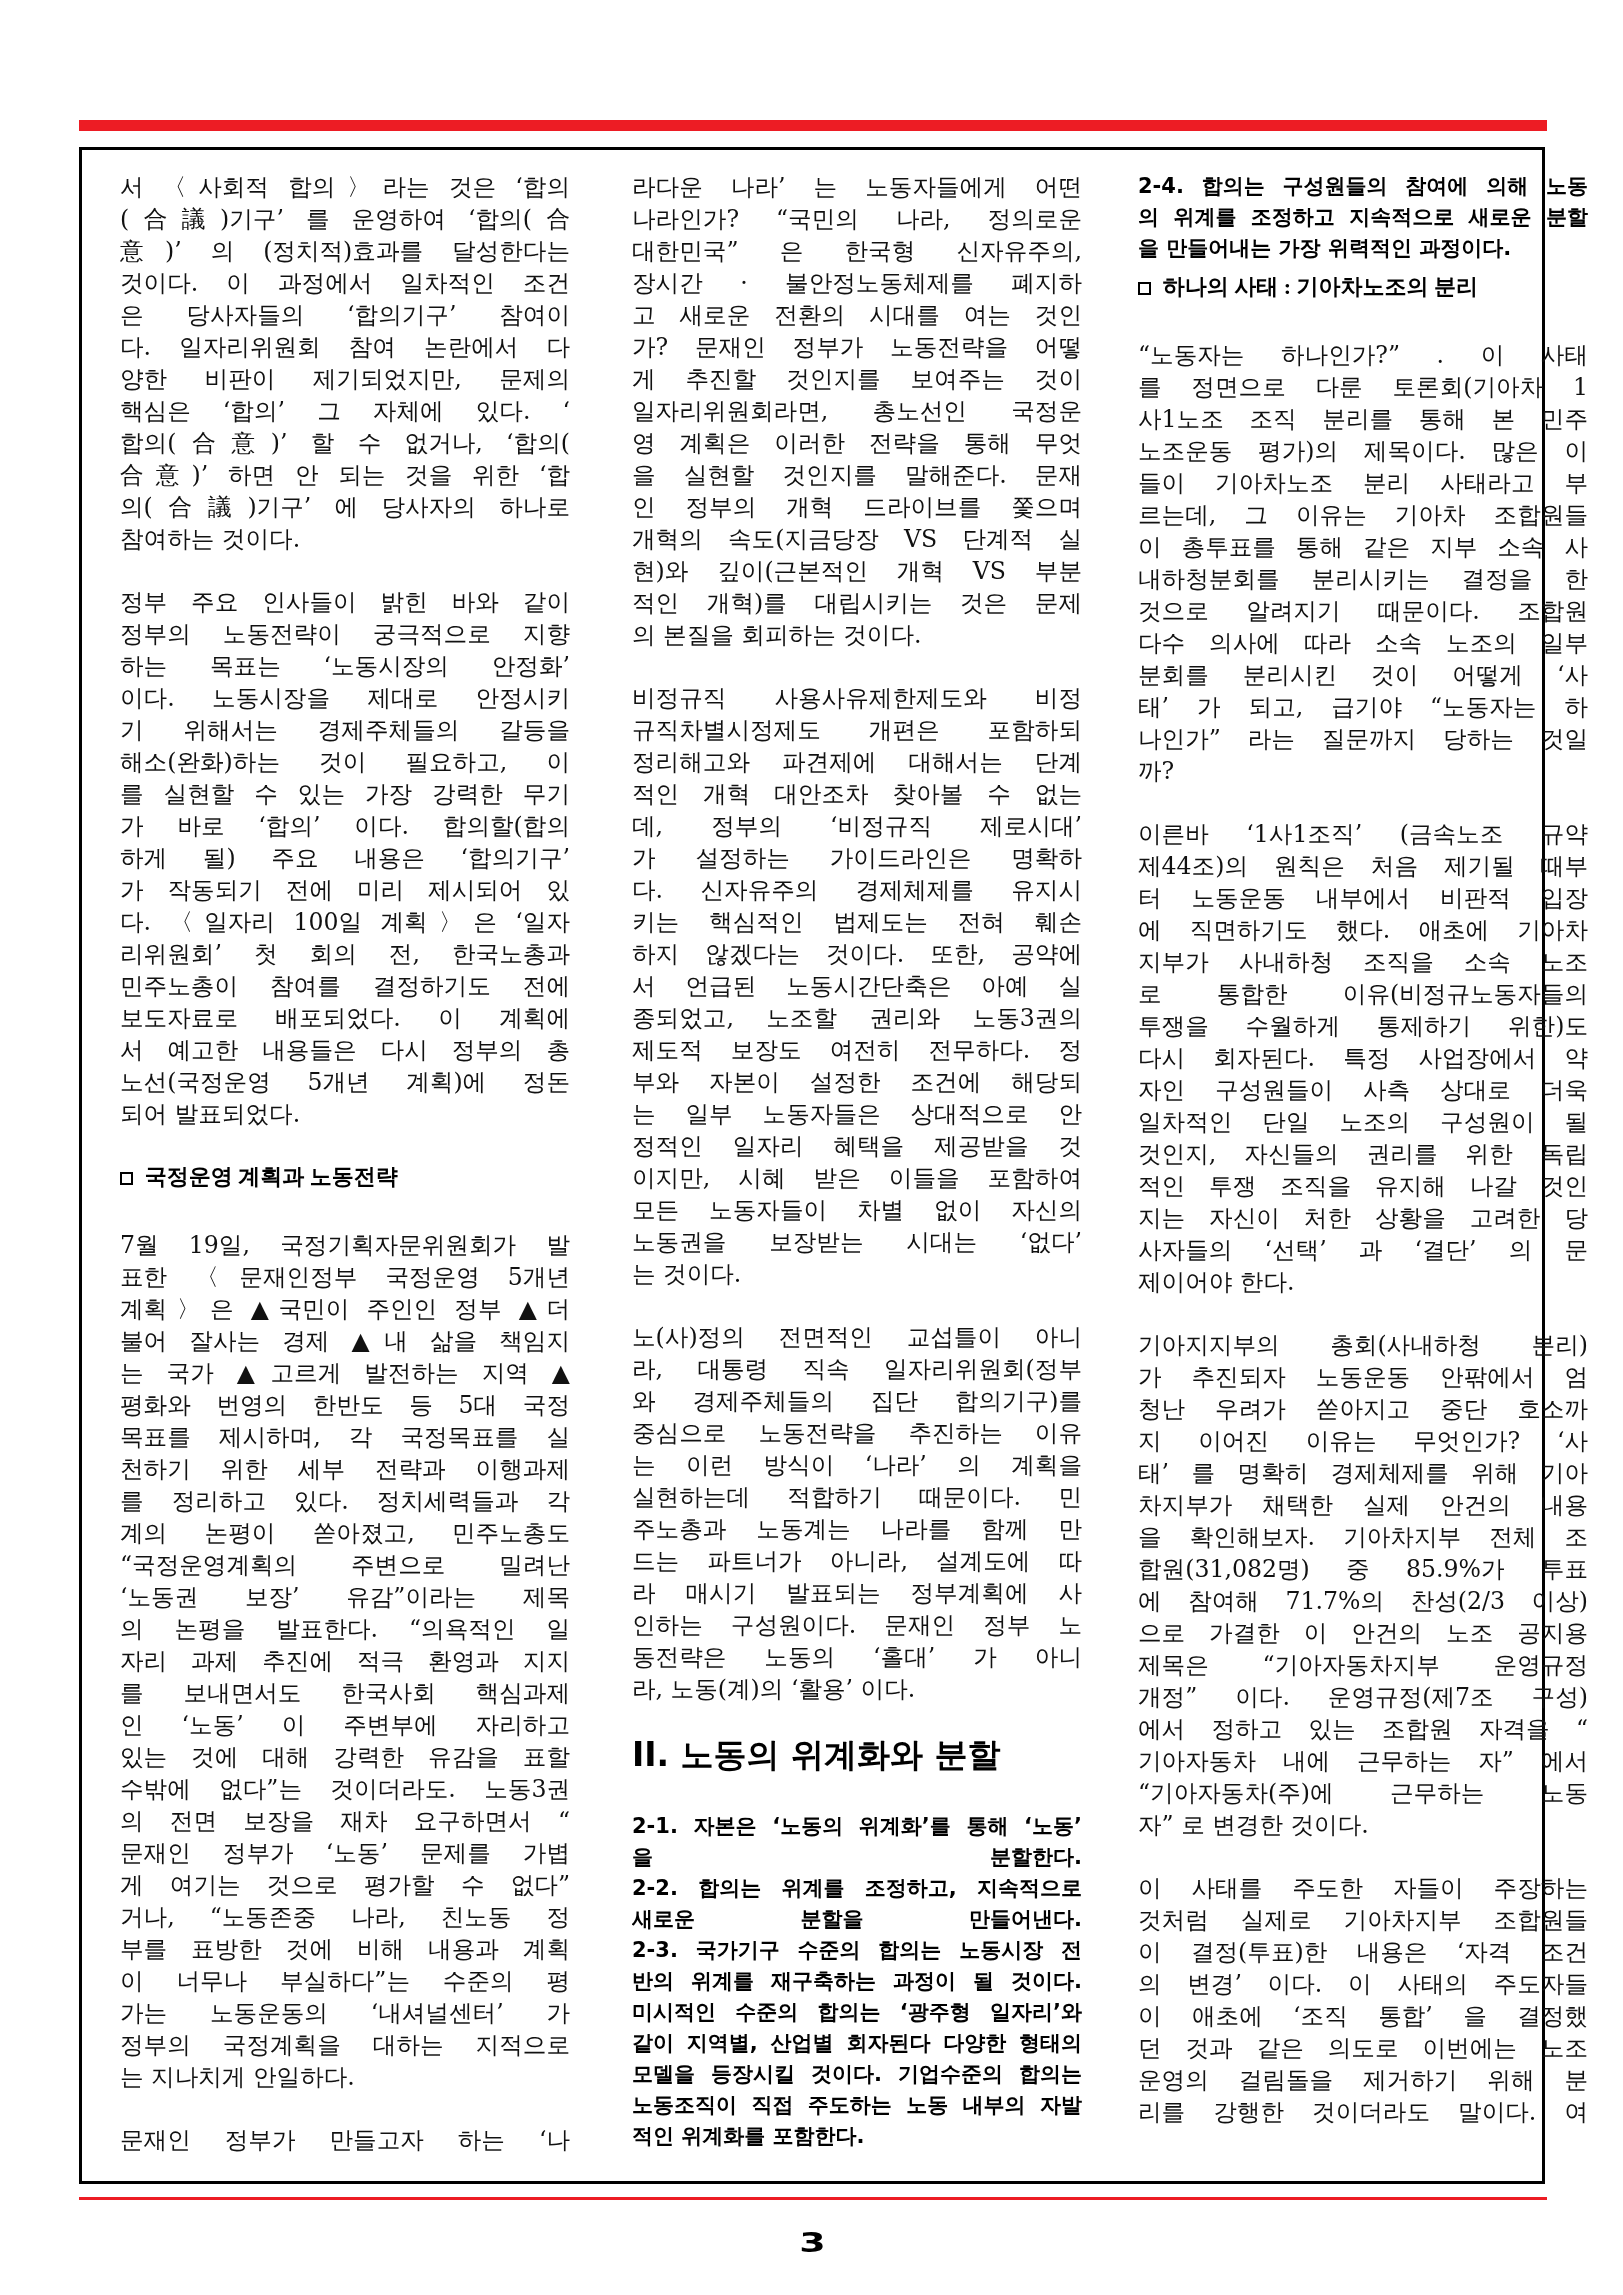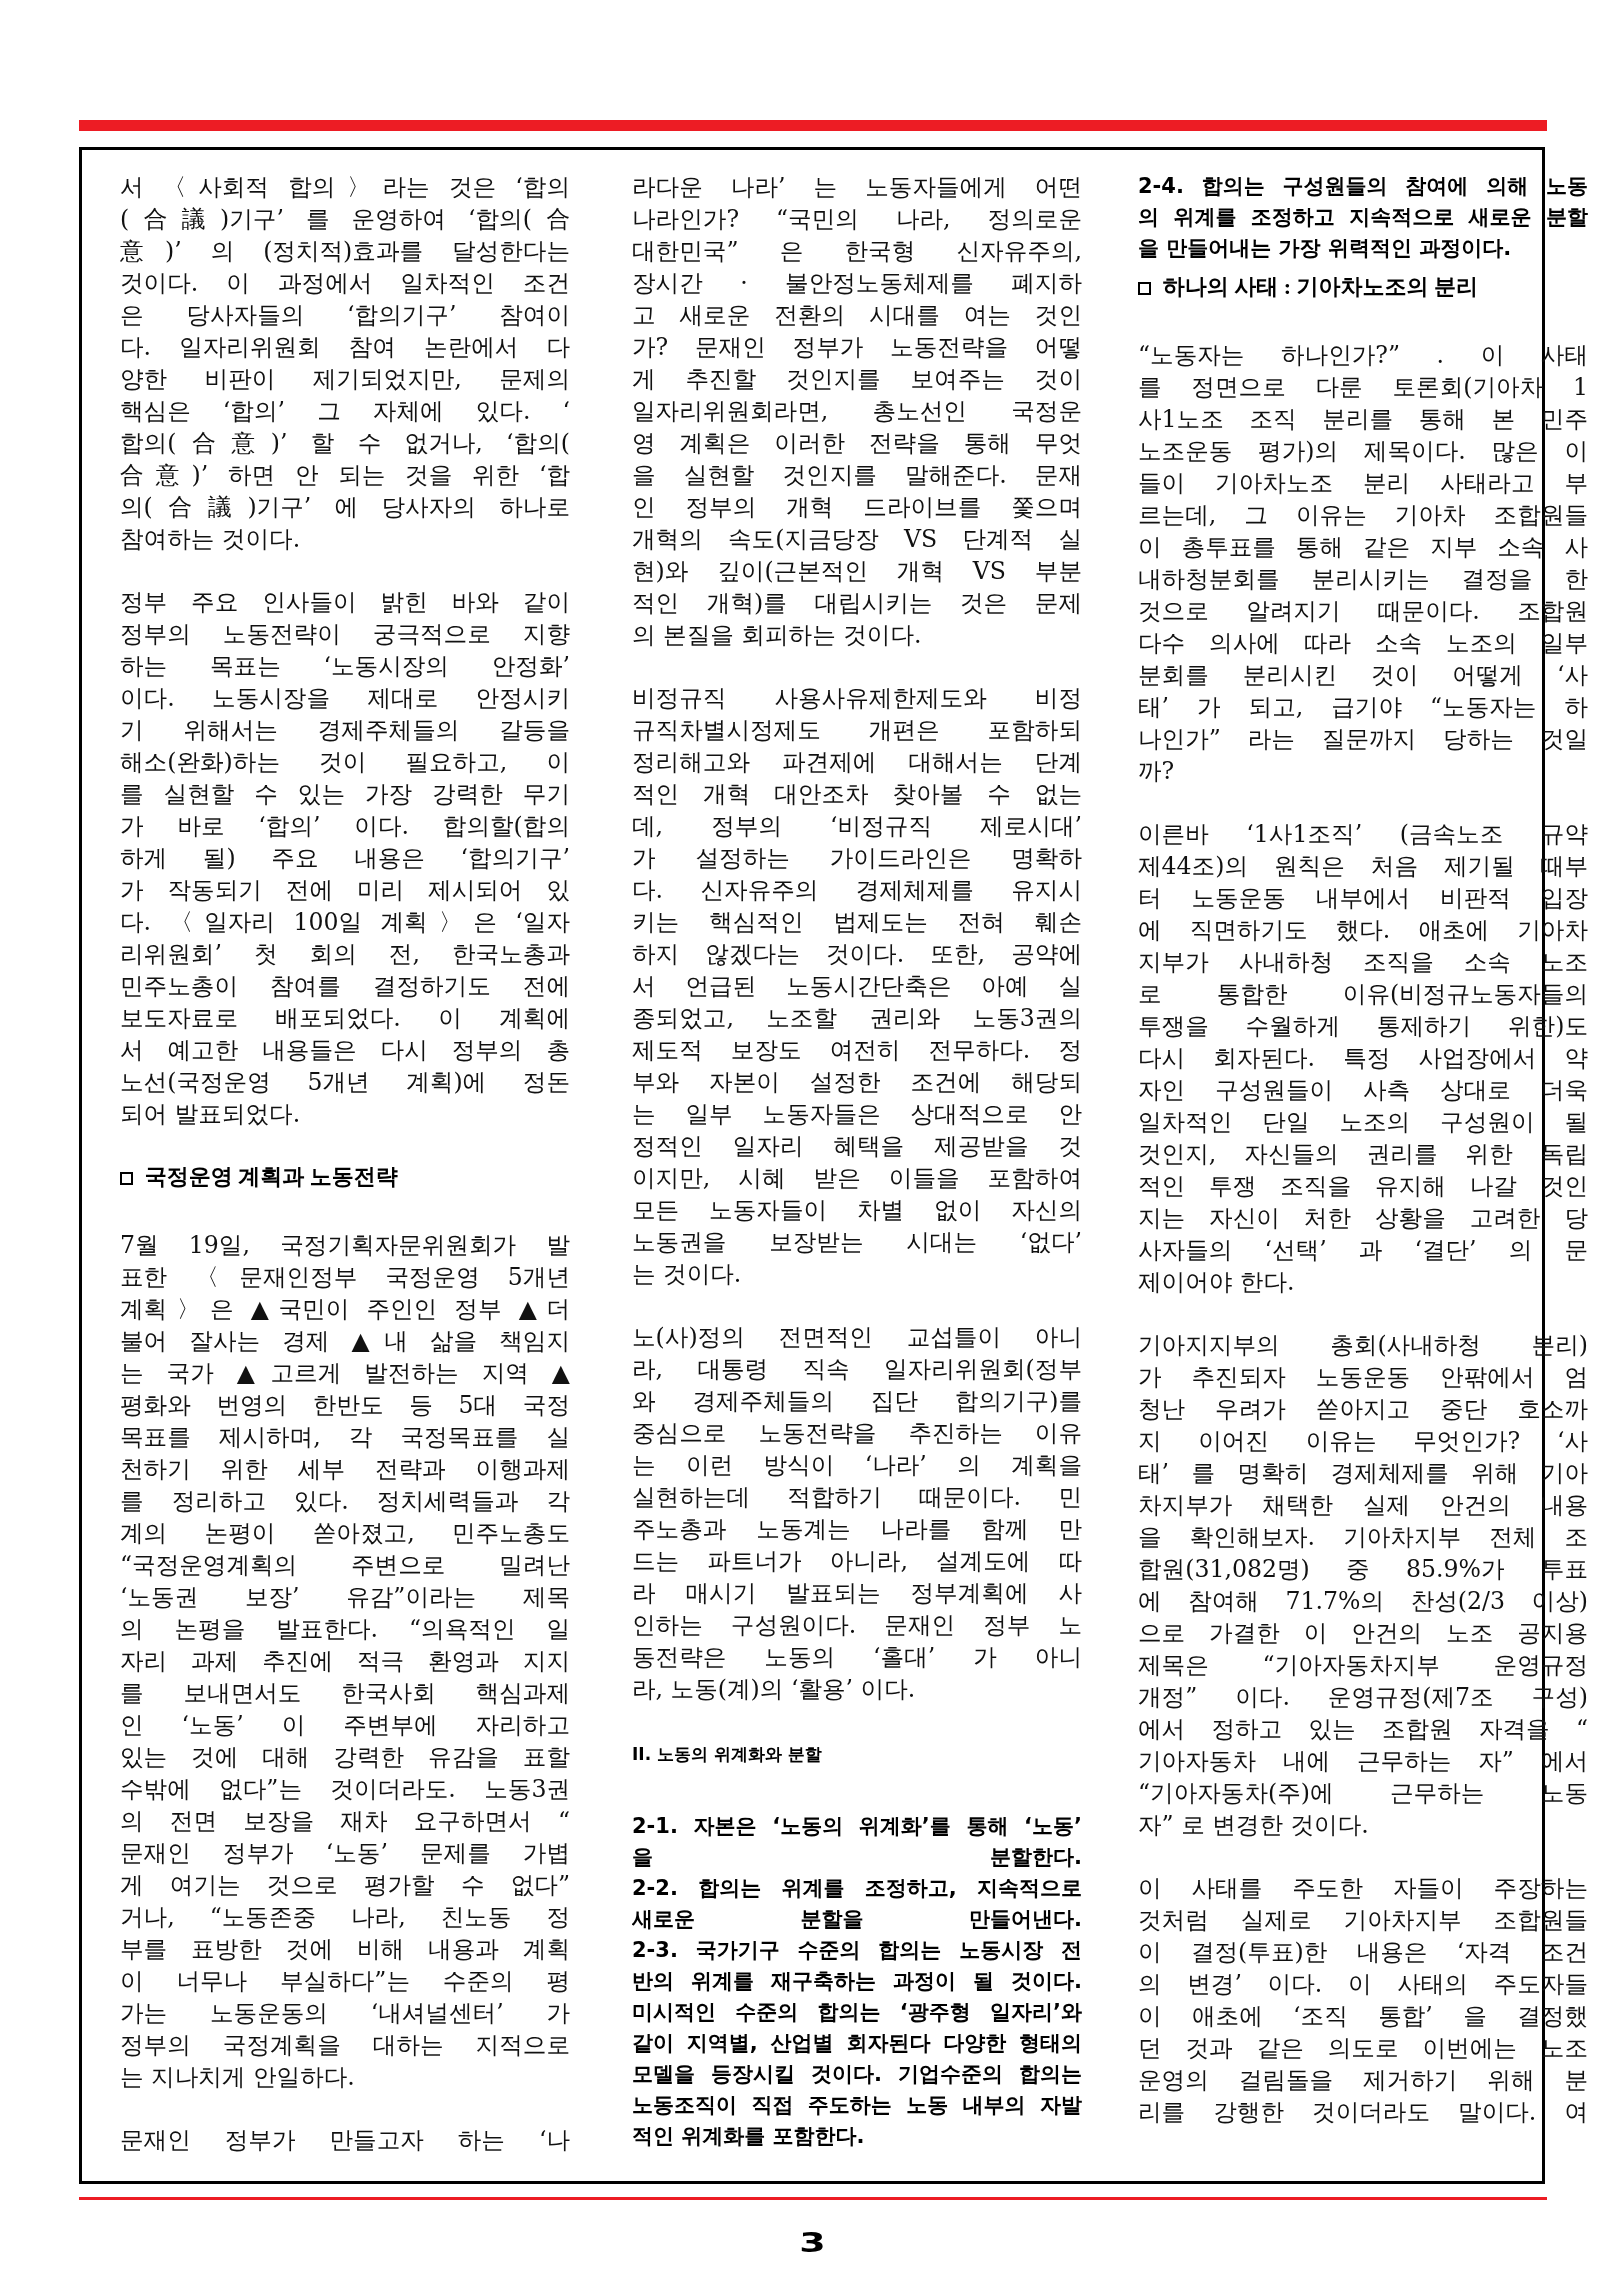--- a/index.html
+++ b/index.html
@@ -17,21 +17,21 @@
   .para { margin: 0 0 31px 0; }
   .line { display: block; height: 32px; line-height: 32px; font-family: "DejaVu Serif", "Liberation Serif", serif;
           font-size: 23.6px; color: #111; text-align: justify; text-align-last: justify; white-space: nowrap; overflow: hidden; }
   .line.last { text-align-last: left; }
   .heading { font-family: Liberation Serif, serif; font-weight: bold; font-size: 22px;
              color: #000; height: 31px; line-height: 31px; margin: 6.5px 0 37px 0; white-space: nowrap; }
   .heading .box-icon { display: inline-block; width: 13px; height: 13px; border: 2.6px solid #000; margin-right: 11.8px; vertical-align: -1.3px; box-sizing: border-box; }
   .subhead { font-family: "DejaVu Sans", "Liberation Sans", sans-serif; font-weight: bold; font-size: 21.6px; color: #000;
              line-height: 31px; margin: 0; }
   .subhead .line { font-family: "DejaVu Sans", "Liberation Sans", sans-serif; font-weight: bold; font-size: 21px; color: #000; height: 31px; line-height: 31px; }
-  .section-title { font-family: "DejaVu Sans", "Liberation Sans", sans-serif; font-weight: bold; font-size: 17px; color: #000;
+  .section-title { font-family: "DejaVu Sans", "Liberation Sans", sans-serif; font-weight: bold; font-size: 33px; color: #000;
                    height: 37px; line-height: 37px; margin: 2.6px 0 38px 0; white-space: nowrap; }
 </style>
 </head>
 <body>
 
 <div class="top-bar"></div>
 <div class="frame"></div>
 
 <div class="col" id="col1">
     <div class="para">

